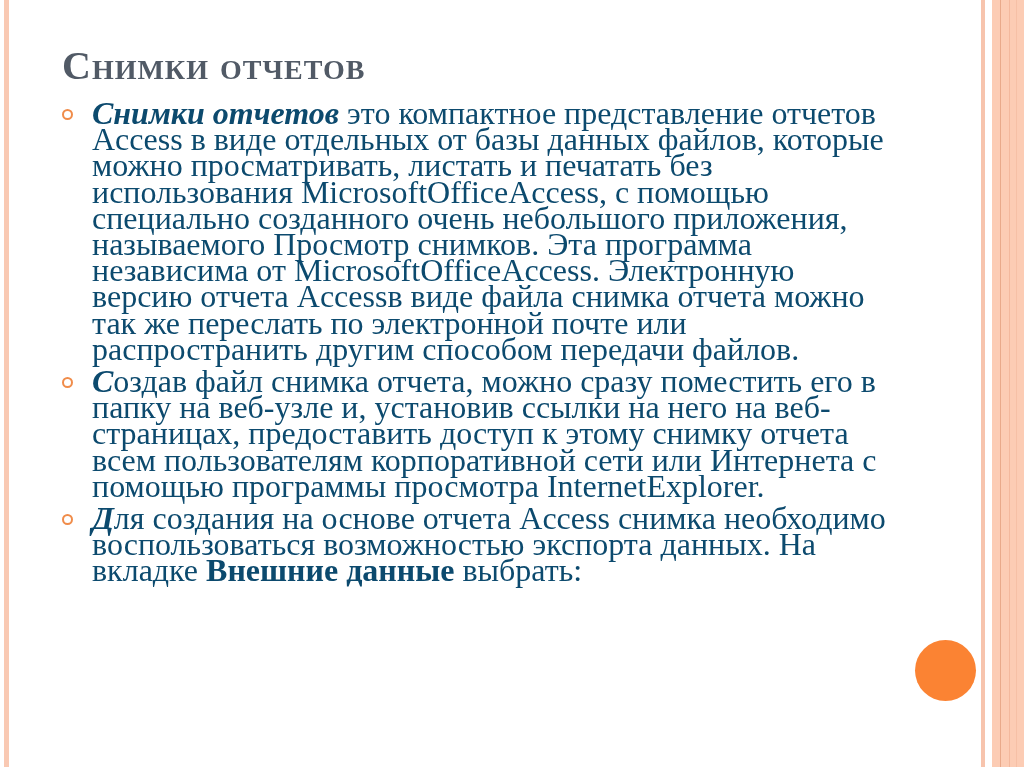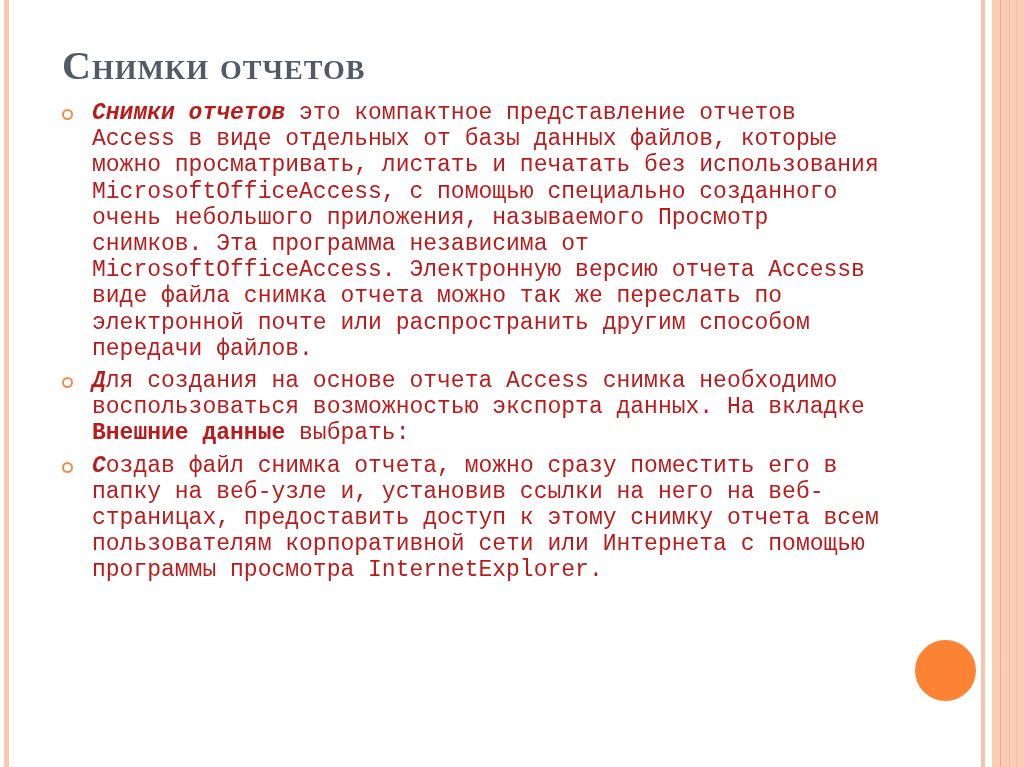--- a/index.html
+++ b/index.html
@@ -23,22 +23,22 @@
     font-family: "Liberation Serif", "DejaVu Serif", serif;
     font-weight: bold; font-size: 40px; color: #515a66;
     font-variant: small-caps; letter-spacing: 1px; margin: 0;
   }
   .bullets {
     position: absolute; left: 62px; top: 100px; width: 830px;
     list-style: none; margin: 0; padding: 0;
   }
   .bullet {
     position: relative; padding-left: 30px;
-    font-family: Liberation Mono, monospace;
-    font-size: 23px; line-height: 26.2px; color: #b91c1c;
+    font-family: Liberation Serif, serif;
+    font-size: 32px; line-height: 26.2px; color: #0c4a6e;
     margin-bottom: 6px;
   }
   .bullet-icon {
     position: absolute; left: 0; top: 9px; width: 7px; height: 7px;
     border: 2.5px solid #f08c4a; border-radius: 50%;
   }
   .lead { font-weight: bold; font-style: italic; }
   .strong { font-weight: bold; }
 </style>
 </head>
@@ -54,19 +54,19 @@
 
 <h1 class="title">Снимки отчетов</h1>
 
 <ul class="bullets">
   <li class="bullet">
     <span class="bullet-icon"></span>
     <span class="lead">Снимки отчетов</span><span> это компактное представление отчетов Access в виде отдельных от базы данных файлов, которые можно просматривать, листать и печатать без использования MicrosoftOfficeAccess, с помощью специально созданного очень небольшого приложения, называемого Просмотр снимков. Эта программа независима от MicrosoftOfficeAccess. Электронную версию отчета Accessв виде файла снимка отчета можно так же переслать по электронной почте или распространить другим способом передачи файлов.</span>
   </li>
   <li class="bullet">
     <span class="bullet-icon"></span>
-    <span class="lead">Д</span><span>ля создания на основе отчета Access снимка необходимо воспользоваться возможностью экспорта данных. На вкладке </span><span class="strong">Внешние данные</span><span> выбрать:</span>
+    <span class="lead">С</span><span>оздав файл снимка отчета, можно сразу поместить его в папку на веб-узле и, установив ссылки на него на веб-страницах, предоставить доступ к этому снимку отчета всем пользователям корпоративной сети или Интернета с помощью программы просмотра InternetExplorer.</span>
   </li>
   <li class="bullet">
     <span class="bullet-icon"></span>
-    <span class="lead">С</span><span>оздав файл снимка отчета, можно сразу поместить его в папку на веб-узле и, установив ссылки на него на веб-страницах, предоставить доступ к этому снимку отчета всем пользователям корпоративной сети или Интернета с помощью программы просмотра InternetExplorer.</span>
+    <span class="lead">Д</span><span>ля создания на основе отчета Access снимка необходимо воспользоваться возможностью экспорта данных. На вкладке </span><span class="strong">Внешние данные</span><span> выбрать:</span>
   </li>
 </ul>
 
 </body></html>

